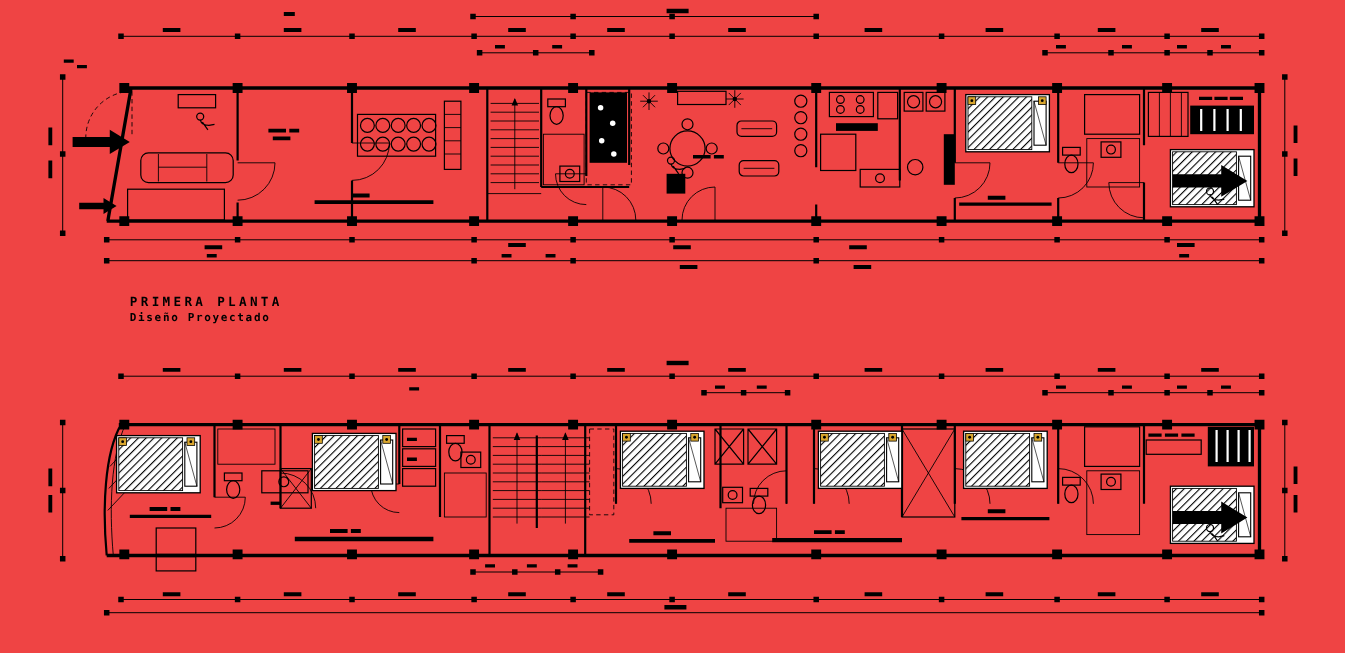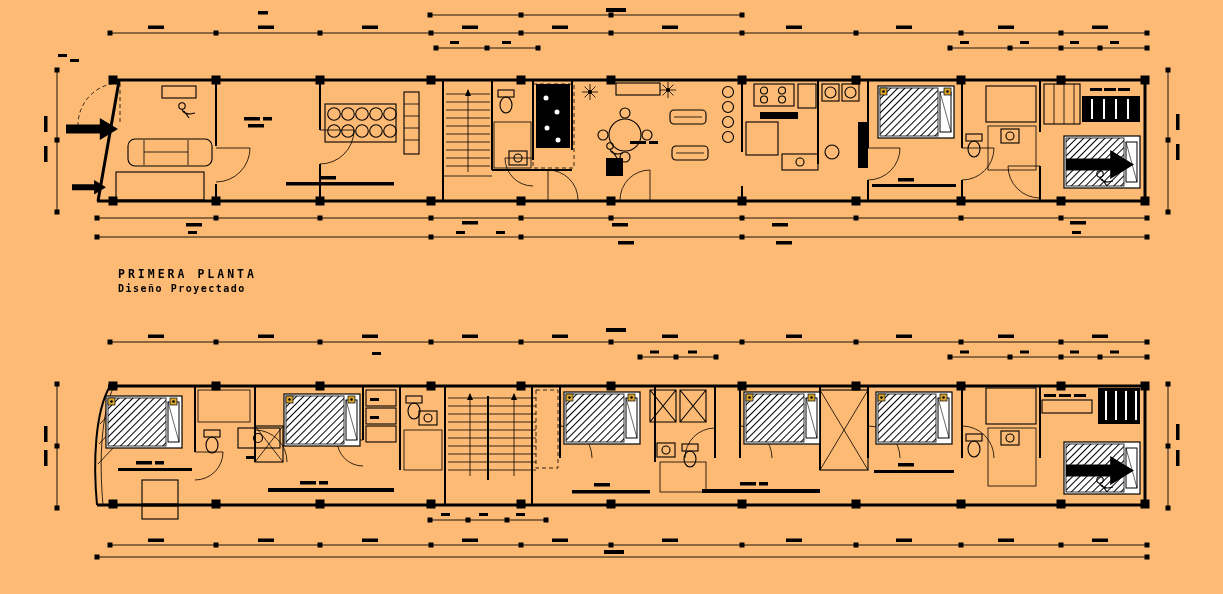--- a/index.html
+++ b/index.html
@@ -1,16 +1,16 @@
 <!DOCTYPE html>
 <html><head>
 <meta charset="utf-8">
 <style>
   html,body{margin:0;padding:0;background:#ffffff}
-  .stage{position:relative;width:1223px;height:594px;background:#fdba74;overflow:hidden;
+  .stage{position:relative;width:1223px;height:594px;background:#ef4444;overflow:hidden;
          font-family:"DejaVu Sans Mono","Liberation Mono",monospace;}
   svg{display:block}
   .wall{stroke:#000;stroke-width:3;fill:none}
   .wall2{stroke:#000;stroke-width:2;fill:none}
   .stroke{stroke:#000;stroke-width:1.1;fill:none}
   .thin{stroke:#000;stroke-width:0.8;fill:none}
   .dim{stroke:#000;stroke-width:0.9}
   .blk{fill:#000;stroke:none}
   .dash{stroke-dasharray:4 3}
   text.title{font-size:11.5px;font-weight:bold;letter-spacing:3px;fill:#000}

